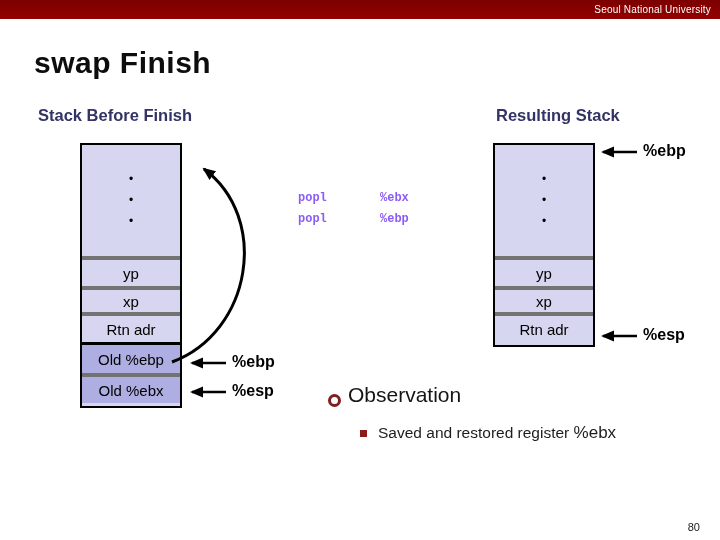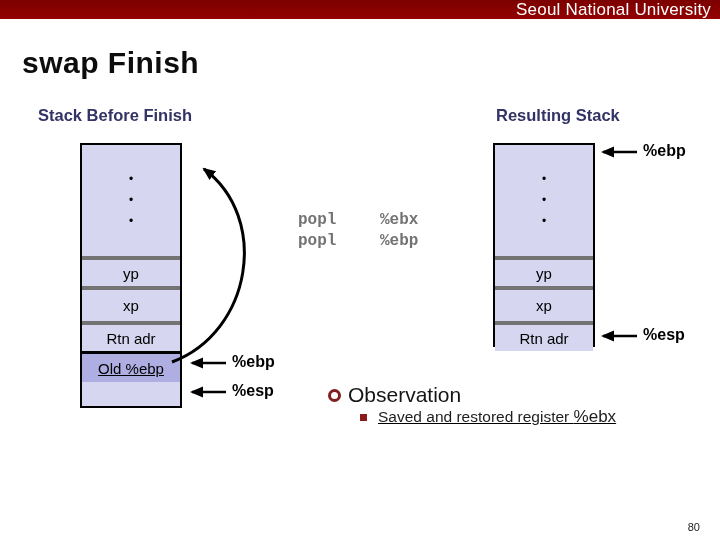--- a/index.html
+++ b/index.html
@@ -6,63 +6,63 @@
   .slide{
     position:relative;width:720px;height:540px;background:#ffffff;
     font-family:"Liberation Sans",sans-serif;overflow:hidden;margin:0 auto;
   }
   
   .topbar{
     position:absolute;left:0;top:0;width:720px;height:19px;
     background:linear-gradient(#7c0000,#930101);
     display:flex;align-items:center;justify-content:flex-end;
   }
-  .topbar .inst{color:#ffffff;font-size:17px;padding-right:9px;letter-spacing:.2px;}
+  .topbar .inst{color:#ffffff;font-size:10px;padding-right:9px;letter-spacing:.2px;}
   
   .title{
-    position:absolute;left:22px;top:46px;font-size:30px;font-weight:bold;color:#0d0d0d;
+    position:absolute;left:34px;top:46px;font-size:30px;font-weight:bold;color:#0d0d0d;
     letter-spacing:.5px;
   }
   .section-head{position:absolute;font-size:16.5px;font-weight:bold;color:#333366;}
   .head-left{left:38px;top:106px;}
   .head-right{left:496px;top:106px;}
   
   .stack{position:absolute;width:102px;border:2px solid #000;box-sizing:border-box;background:#d6d6f0;}
   .stack-left{left:80px;top:143px;height:265px;}
   .stack-right{left:493px;top:143px;height:204px;}
   .cell{
     height:30px;border-top:4px solid #737373;background:#d6d6f0;
     display:flex;align-items:center;justify-content:center;
     font-size:15px;color:#000;box-sizing:border-box;
   }
   .cell.tall{height:111px;border-top:none;}
-  .cell.h29{height:35px;}
-  .cell.h31{height:31px;border-top:3px solid #000;text-decoration:underline;}
+  .cell.h29{height:26px;}
+  .cell.h31{height:31px;border-top:3px solid #000;}
   .cell.dark{background:#aeaee2;}
   .dots{white-space:pre-line;font-size:12px;line-height:21px;text-align:center;color:#000;}
   
   .ptr{position:absolute;font-size:16px;font-weight:bold;color:#000;}
   
   .code{
-    position:absolute;left:298px;top:210px;
+    position:absolute;left:298px;top:188px;
     font-family:"Liberation Mono","DejaVu Sans Mono",monospace;
-    font-weight:bold;font-size:16px;color:#737373;line-height:21px;
+    font-weight:bold;font-size:12px;color:#8b5cf6;line-height:21px;
   }
   .code-line{display:flex;}
   .code-line .op{width:82px;}
   
   .obs{position:absolute;left:328px;top:383px;width:370px;}
-  .obs-head{display:flex;align-items:center;}
+  .obs-head{display:flex;align-items:flex-end;}
   .obs-bullet{
     width:10px;height:10px;border:3px solid #7f1f1f;border-radius:50%;
     box-sizing:content-box;margin-right:7px;flex:0 0 auto;background:#fff;
     width:7px;height:7px;
   }
   .obs-title{font-size:21px;color:#151515;}
-  .obs-item{display:flex;align-items:baseline;margin-top:0;margin-left:32px;text-decoration:underline;}
+  .obs-item{display:flex;align-items:baseline;margin-top:16px;margin-left:32px;}
   .sq-bullet{width:7px;height:7px;background:#8b1a1a;margin-right:11px;flex:0 0 auto;align-self:center;}
   .obs-text{font-size:15.5px;color:#1d1d1d;}
   .obs-text .reg{font-size:17px;}
   
   svg.overlay{position:absolute;left:0;top:0;width:720px;height:540px;pointer-events:none;}
   .pagenum{position:absolute;right:20px;bottom:7px;font-size:11px;color:#222;}
 </style>
 </head>
 <body>
 
@@ -80,20 +80,21 @@
   <div class="stack stack-left">
     <div class="cell tall">
       <span class="dots">•
 •
 •</span>
     </div>
     <div class="cell">yp</div>
     <div class="cell h29">xp</div>
     <div class="cell">Rtn adr</div>
     <div class="cell h31 dark">Old %ebp</div>
+    <div class="cell dark">Old %ebx</div>
   </div>
 
   <div class="stack stack-right">
     <div class="cell tall">
       <span class="dots">•
 •
 •</span>
     </div>
     <div class="cell">yp</div>
     <div class="cell h29">xp</div>

